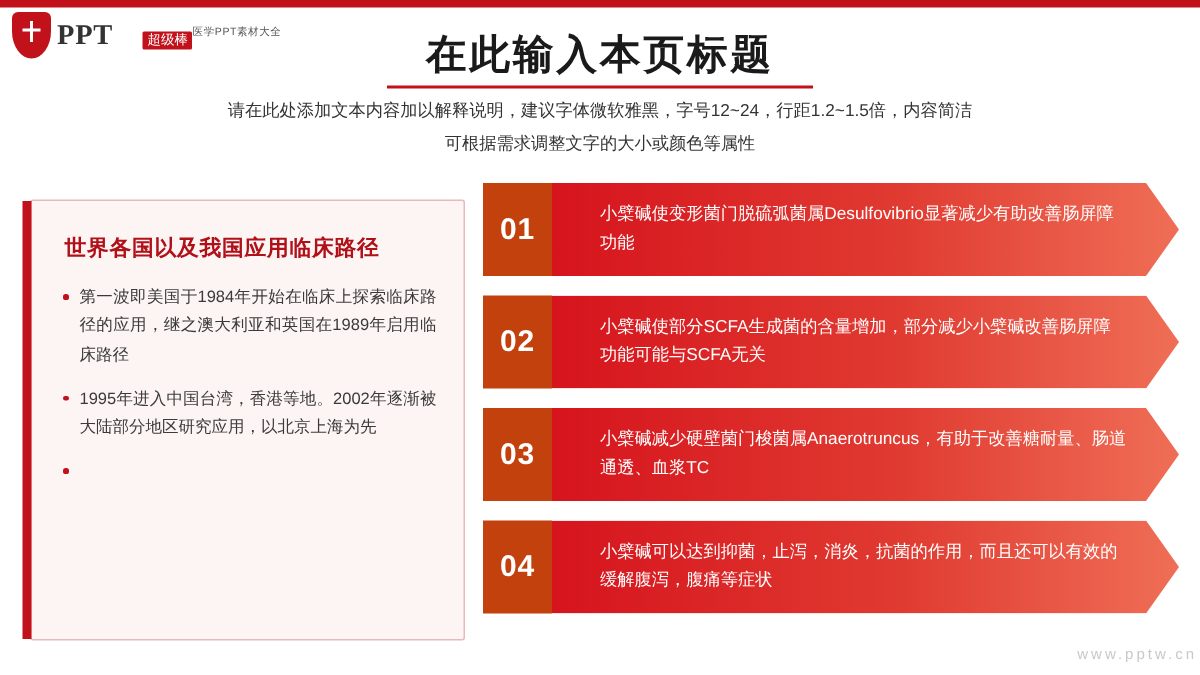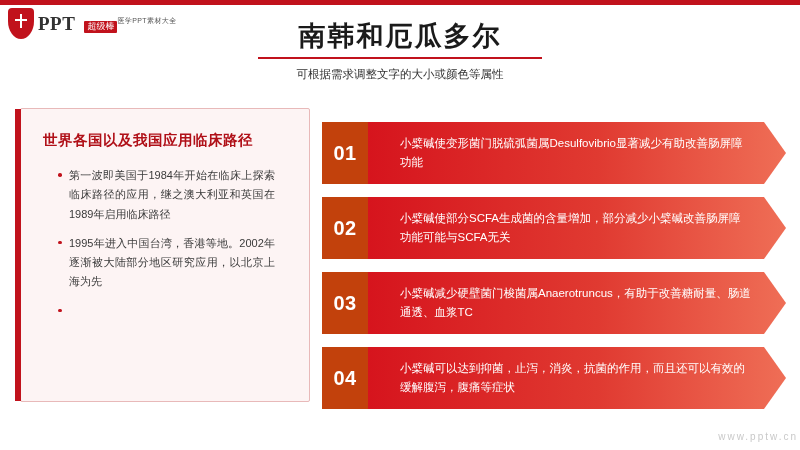--- a/index.html
+++ b/index.html
@@ -79,21 +79,21 @@
     font-size: 19px;
     color: #333;
     letter-spacing: 0.5px;
     line-height: 1;
   }
   .logo-badge {
     background: #c1121c;
     color: #fff;
     font-size: 9px;
     padding: 1px 3px;
-    margin-left: 9px;
+    margin-left: 20px;
     line-height: 1.1;
     border-radius: 1px;
   }
   .logo-sub {
     font-size: 7px;
     color: #555;
     letter-spacing: 0.4px;
     margin-top: 2px;
   }
 
@@ -122,21 +122,21 @@
     width: 800px;
     text-align: center;
     font-size: 11.5px;
     color: #333;
     line-height: 1.9;
   }
 
   
   .left-panel {
     position: absolute;
-    top: 108px;
+    top: 133px;
     left: 20px;
     width: 288px;
     height: 292px;
     background: #fdf4f4;
     border: 1px solid #e8b9b9;
     border-radius: 2px;
   }
   .left-panel::before {
     content: "";
     position: absolute;
@@ -147,21 +147,21 @@
     background: #c1121c;
   }
   .left-title {
     margin: 22px 0 14px 22px;
     font-size: 14.5px;
     font-weight: bold;
     color: #b01018;
     letter-spacing: 0.5px;
   }
   .left-list {
-    margin: 16px;
+    margin: 0;
     padding: 0 18px 0 32px;
     list-style: none;
   }
   .left-list li {
     position: relative;
     font-size: 11px;
     color: #3a3a3a;
     line-height: 1.75;
     margin-bottom: 10px;
     text-align: justify;
@@ -243,23 +243,24 @@
     </div>
   <div class="logo-text">
     <div class="logo-main">
       <span class="logo-ppt">PPT</span>
       <span class="logo-badge">超级棒</span>
     </div>
     <div class="logo-sub">医学PPT素材大全</div>
   </div>
 </div>
 
-<div class="page-title">南韩和厄瓜多尔</div>
+<div class="page-title">在此输入本页标题</div>
 <div class="title-rule"></div>
 <div class="subtitle">
+  <div>请在此处添加文本内容加以解释说明，建议字体微软雅黑，字号12~24，行距1.2~1.5倍，内容简洁</div>
   <div>可根据需求调整文字的大小或颜色等属性</div>
 </div>
 
 <div class="left-panel">
   <div class="left-title">世界各国以及我国应用临床路径</div>
   <ul class="left-list">
     <li><span class="bullet"></span><span>第一波即美国于1984年开始在临床上探索临床路径的应用，继之澳大利亚和英国在1989年启用临床路径</span></li>
     <li><span class="bullet"></span><span>1995年进入中国台湾，香港等地。2002年逐渐被大陆部分地区研究应用，以北京上海为先</span></li>
     <li><span class="bullet"></span></li>
   </ul>

